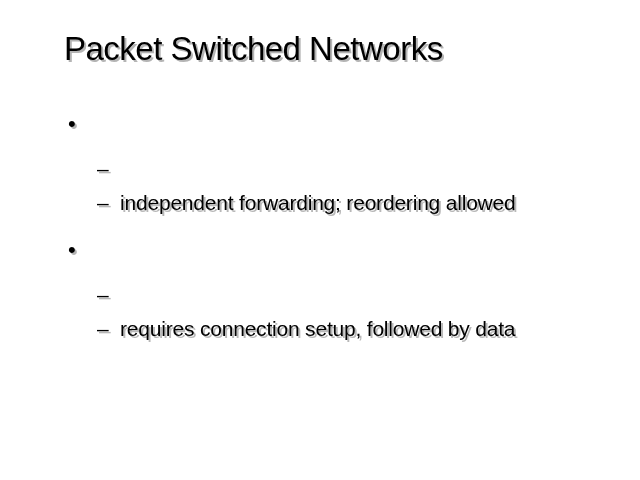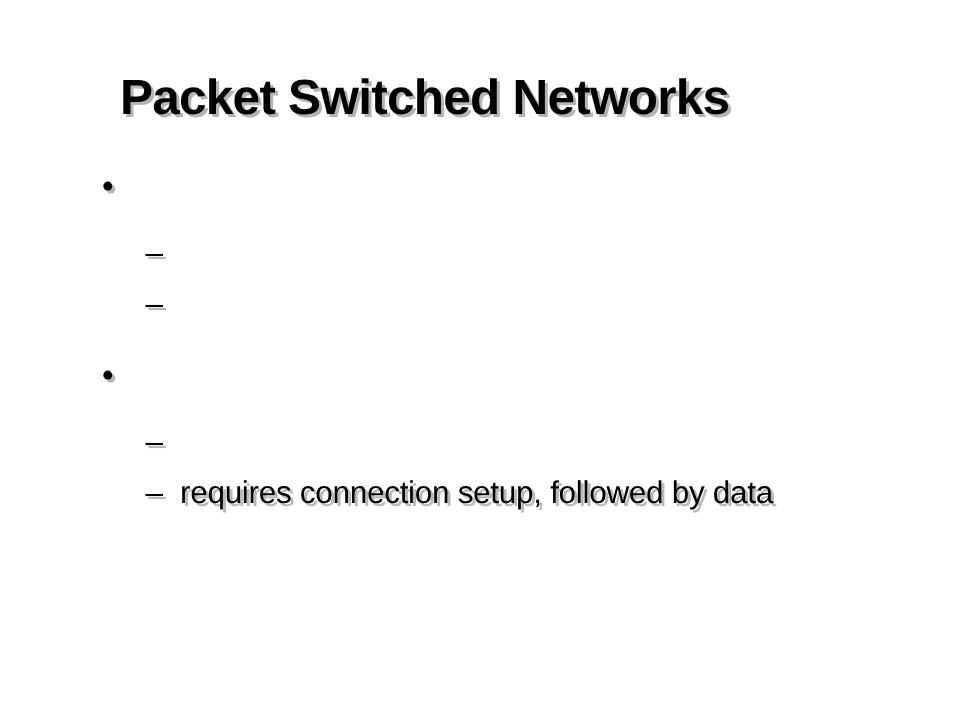--- a/index.html
+++ b/index.html
@@ -16,23 +16,23 @@
     color: #000000;
   }
   .slide {
     position: absolute;
     inset: 0;
   }
   .title {
     position: absolute;
     left: 64px;
     top: 32px;
-    margin: 16px;
+    margin: 0;
     font-size: 33px;
-    font-weight: bold;
+    font-weight: normal;
     line-height: 1;
     letter-spacing: -0.5px;
     white-space: nowrap;
     text-shadow: 2px 2px 0 #b4b4b4;
   }
   .content {
     position: absolute;
     left: 68px;
     top: 108px;
     width: 512px;
@@ -84,20 +84,21 @@
     <div class="l1">
       <span class="marker">•</span>
     </div>
 
     <div class="l2">
       <span class="marker2">–</span>
     </div>
 
     <div class="l2">
       <span class="marker2">–</span>
+      <span class="l2-text">independent forwarding; reordering allowed</span>
     </div>
 
     <div class="l1">
       <span class="marker">•</span>
     </div>
 
     <div class="l2">
       <span class="marker2">–</span>
     </div>
 

